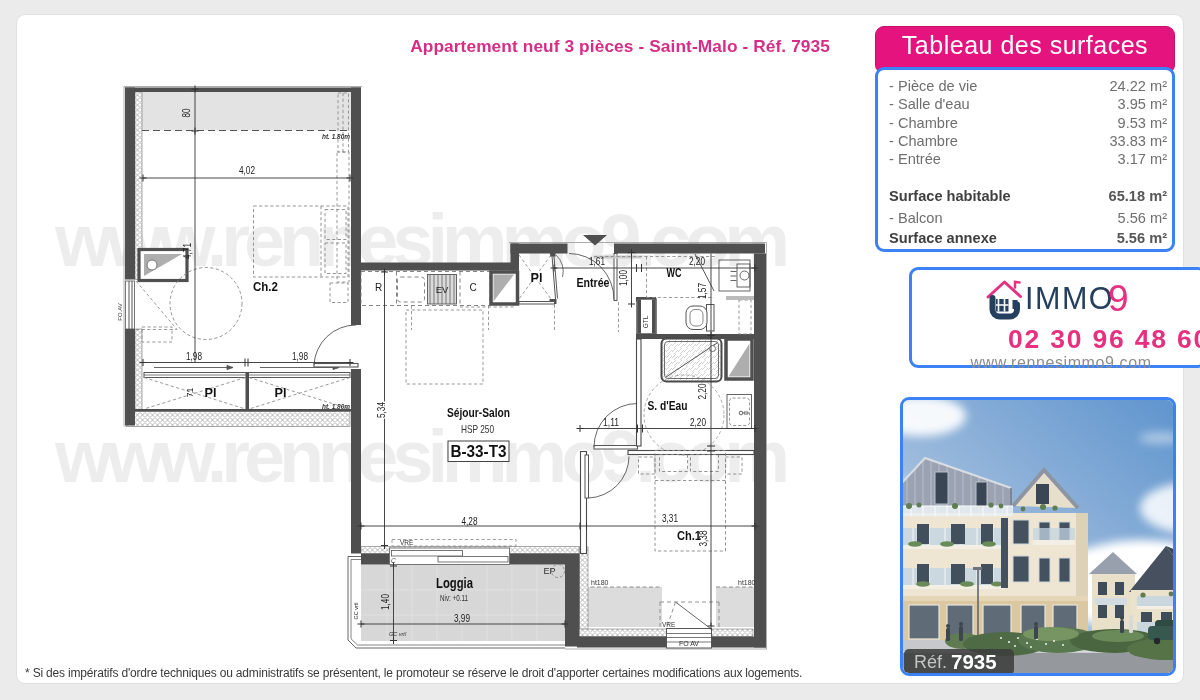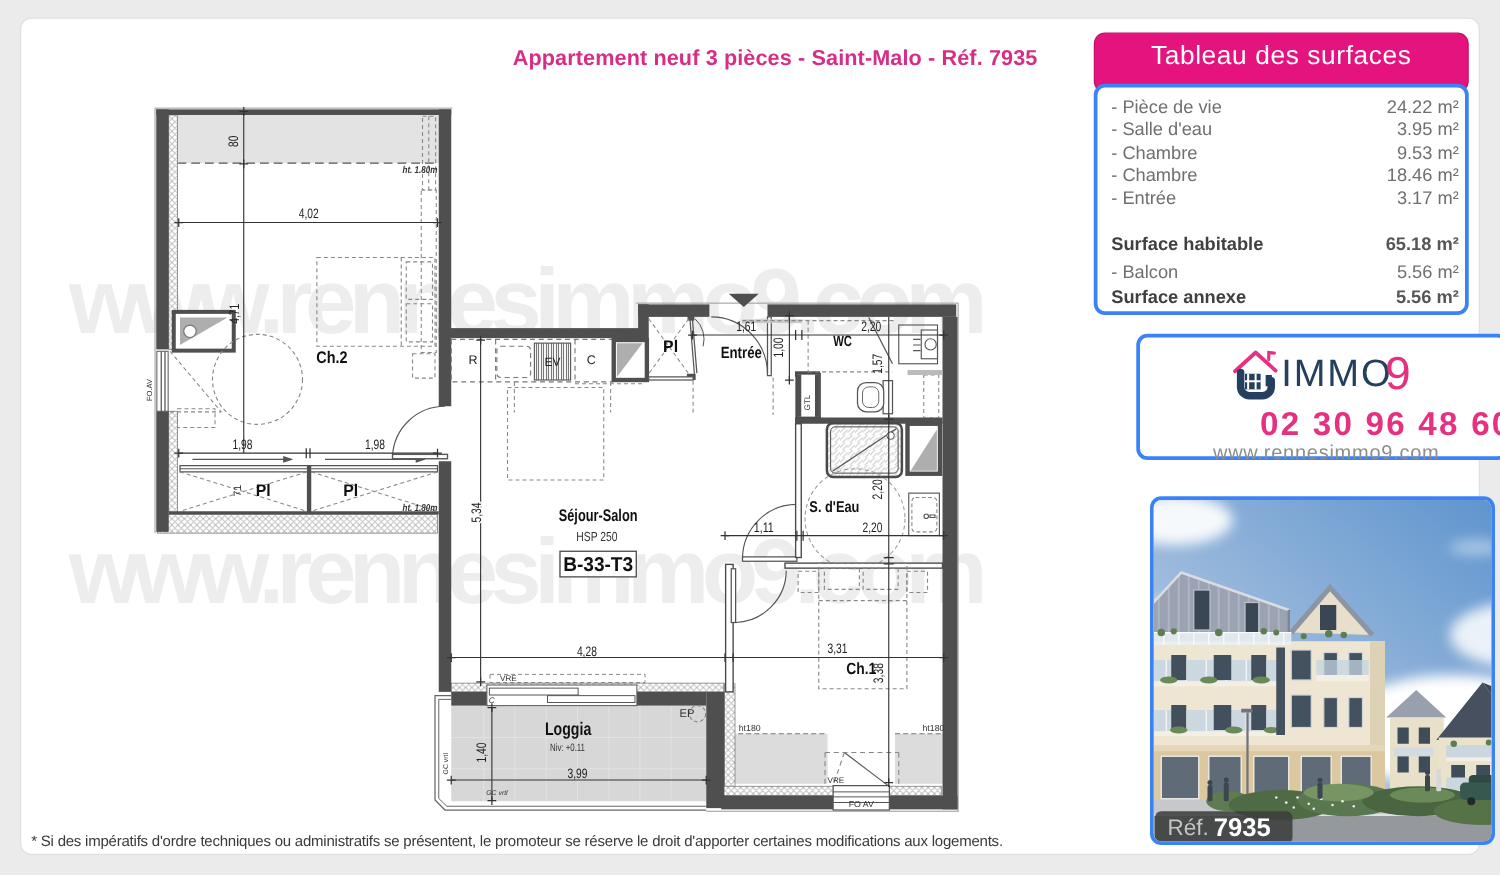--- a/index.html
+++ b/index.html
@@ -1,27 +1,27 @@
 <!DOCTYPE html>
 <html><head><meta charset="utf-8">
 <style>
 html,body{margin:0;padding:0;width:1200px;height:700px;background:#ebebeb;font-family:"Liberation Sans",sans-serif;overflow:hidden}
 #card{position:absolute;left:16px;top:14px;width:1168px;height:670px;background:#fff;border:1px solid #e0e0e0;border-radius:9px;box-sizing:border-box}
 #title{position:absolute;left:20px;top:36px;width:810px;text-align:right;font-size:17.3px;font-weight:bold;color:#d62d87;letter-spacing:0.1px}
 #plansvg{position:absolute;left:0;top:0;width:1200px;height:700px}
 #foot{position:absolute;left:25px;top:666px;font-size:12px;color:#3a3a3a;letter-spacing:-0.18px}
 .box{position:absolute;box-sizing:border-box;background:#fff;border:3px solid #3b82f6;border-radius:9px}
-#pinkhdr{position:absolute;left:875px;top:26px;width:300px;height:48px;background:#e5137e;border:1px solid #c41069;border-radius:9px;box-sizing:border-box;color:#fff;text-align:center;font-size:21px;line-height:36px;letter-spacing:0.5px}
+#pinkhdr{position:absolute;left:875px;top:26px;width:300px;height:48px;background:#e5137e;border:1px solid #c41069;border-radius:9px;box-sizing:border-box;color:#fff;text-align:center;font-size:25px;line-height:36px;letter-spacing:0.5px}
 #surfbox{left:875px;top:67px;width:300px;height:185px}
 .srow{position:absolute;left:11px;width:278px;font-size:14.6px;color:#6f6f6f;white-space:nowrap}
 .srow b{color:#404040}
 .sval{position:absolute;right:0;color:#6f6f6f}
 .sval b{color:#565656}
 #immobox{left:909px;top:267px;width:298px;height:101px}
-#photobox{left:920px;top:397px;width:276px;height:279px;overflow:hidden}
+#photobox{left:900px;top:397px;width:276px;height:279px;overflow:hidden}
 #phone{position:absolute;left:0;top:54px;width:298px;text-align:right;font-size:26.5px;font-weight:bold;color:#e5317f;letter-spacing:1.8px}
 #url{position:absolute;left:0;top:84px;width:298px;text-align:center;font-size:16px;color:#8d8d8d;letter-spacing:0.6px}
 </style></head>
 <body>
 
 <div id="card"></div>
 
 <svg id="plansvg" viewBox="0 0 1200 700" xmlns="http://www.w3.org/2000/svg">
 <defs>
 <pattern id="stip" width="5" height="5" patternUnits="userSpaceOnUse">
@@ -432,21 +432,21 @@
 </svg>
 
 <div id="title">Appartement neuf 3 pièces - Saint-Malo - Réf. 7935</div>
 
 <div id="pinkhdr">Tableau des surfaces</div>
 
 <div class="box" id="surfbox">
 <div class="srow" style="top:8px">- Pièce de vie<span class="sval">24.22 m²</span></div>
 <div class="srow" style="top:26.3px">- Salle d'eau<span class="sval">3.95 m²</span></div>
 <div class="srow" style="top:44.6px">- Chambre<span class="sval">9.53 m²</span></div>
-<div class="srow" style="top:62.9px">- Chambre<span class="sval">18.46 m²</span></div>
+<div class="srow" style="top:62.9px">- Chambre<span class="sval">33.83 m²</span></div>
 <div class="srow" style="top:81.2px">- Entrée<span class="sval">3.17 m²</span></div>
 <div class="srow" style="top:117.8px"><b>Surface habitable</b><span class="sval"><b>65.18 m²</b></span></div>
 <div class="srow" style="top:140.1px">- Balcon<span class="sval">5.56 m²</span></div>
 <div class="srow" style="top:160.4px"><b>Surface annexe</b><span class="sval"><b>5.56 m²</b></span></div>
 </div>
 
 <div class="box" id="immobox">
 <svg width="296" height="50" viewBox="0 0 296 50" style="position:absolute;left:0;top:5px">
 
 <g id="logo">

